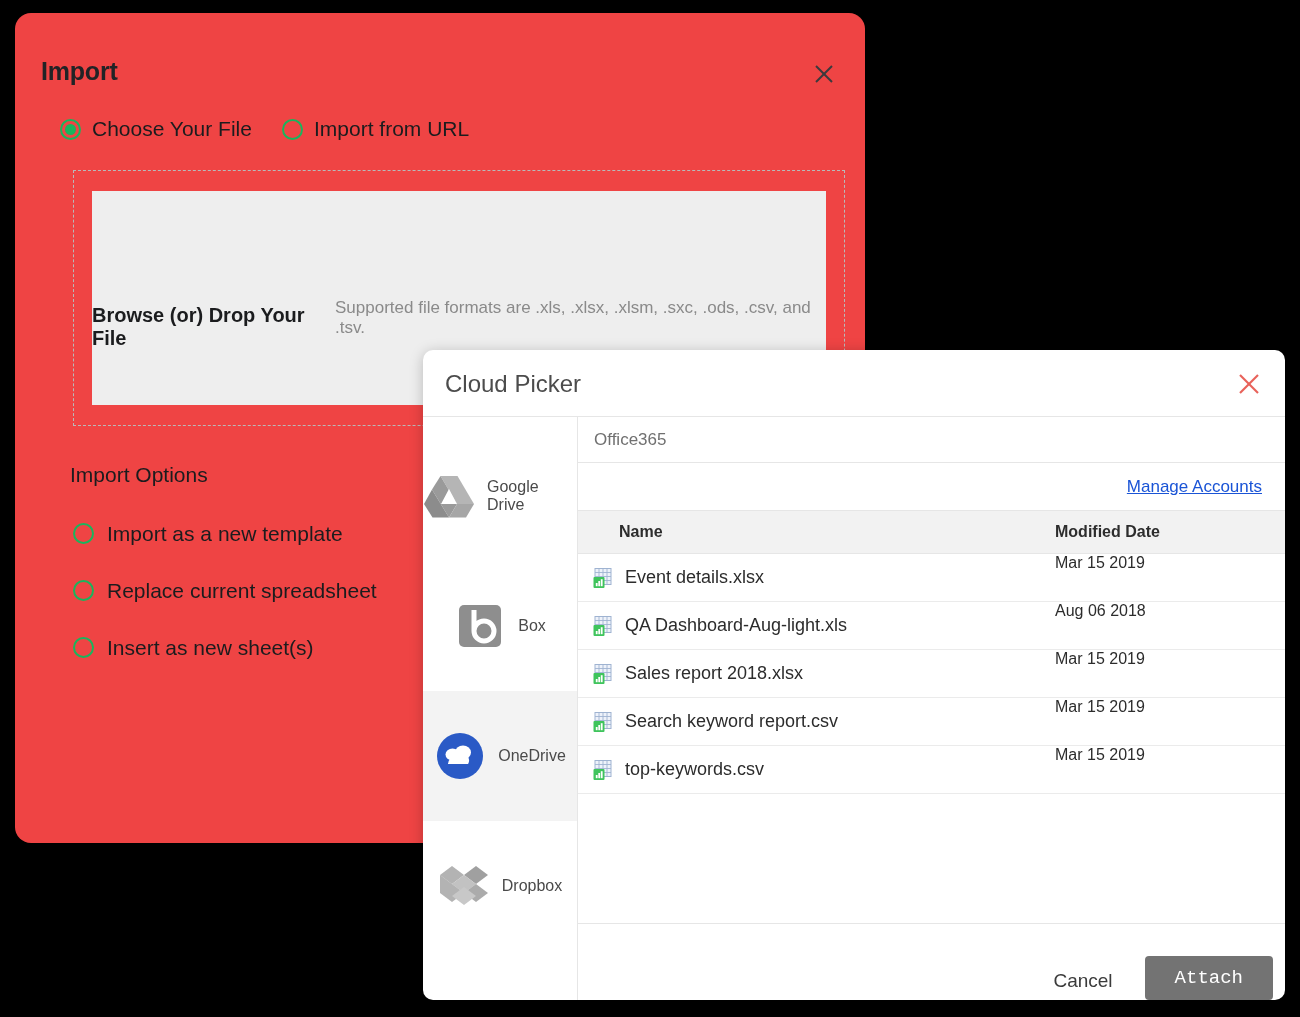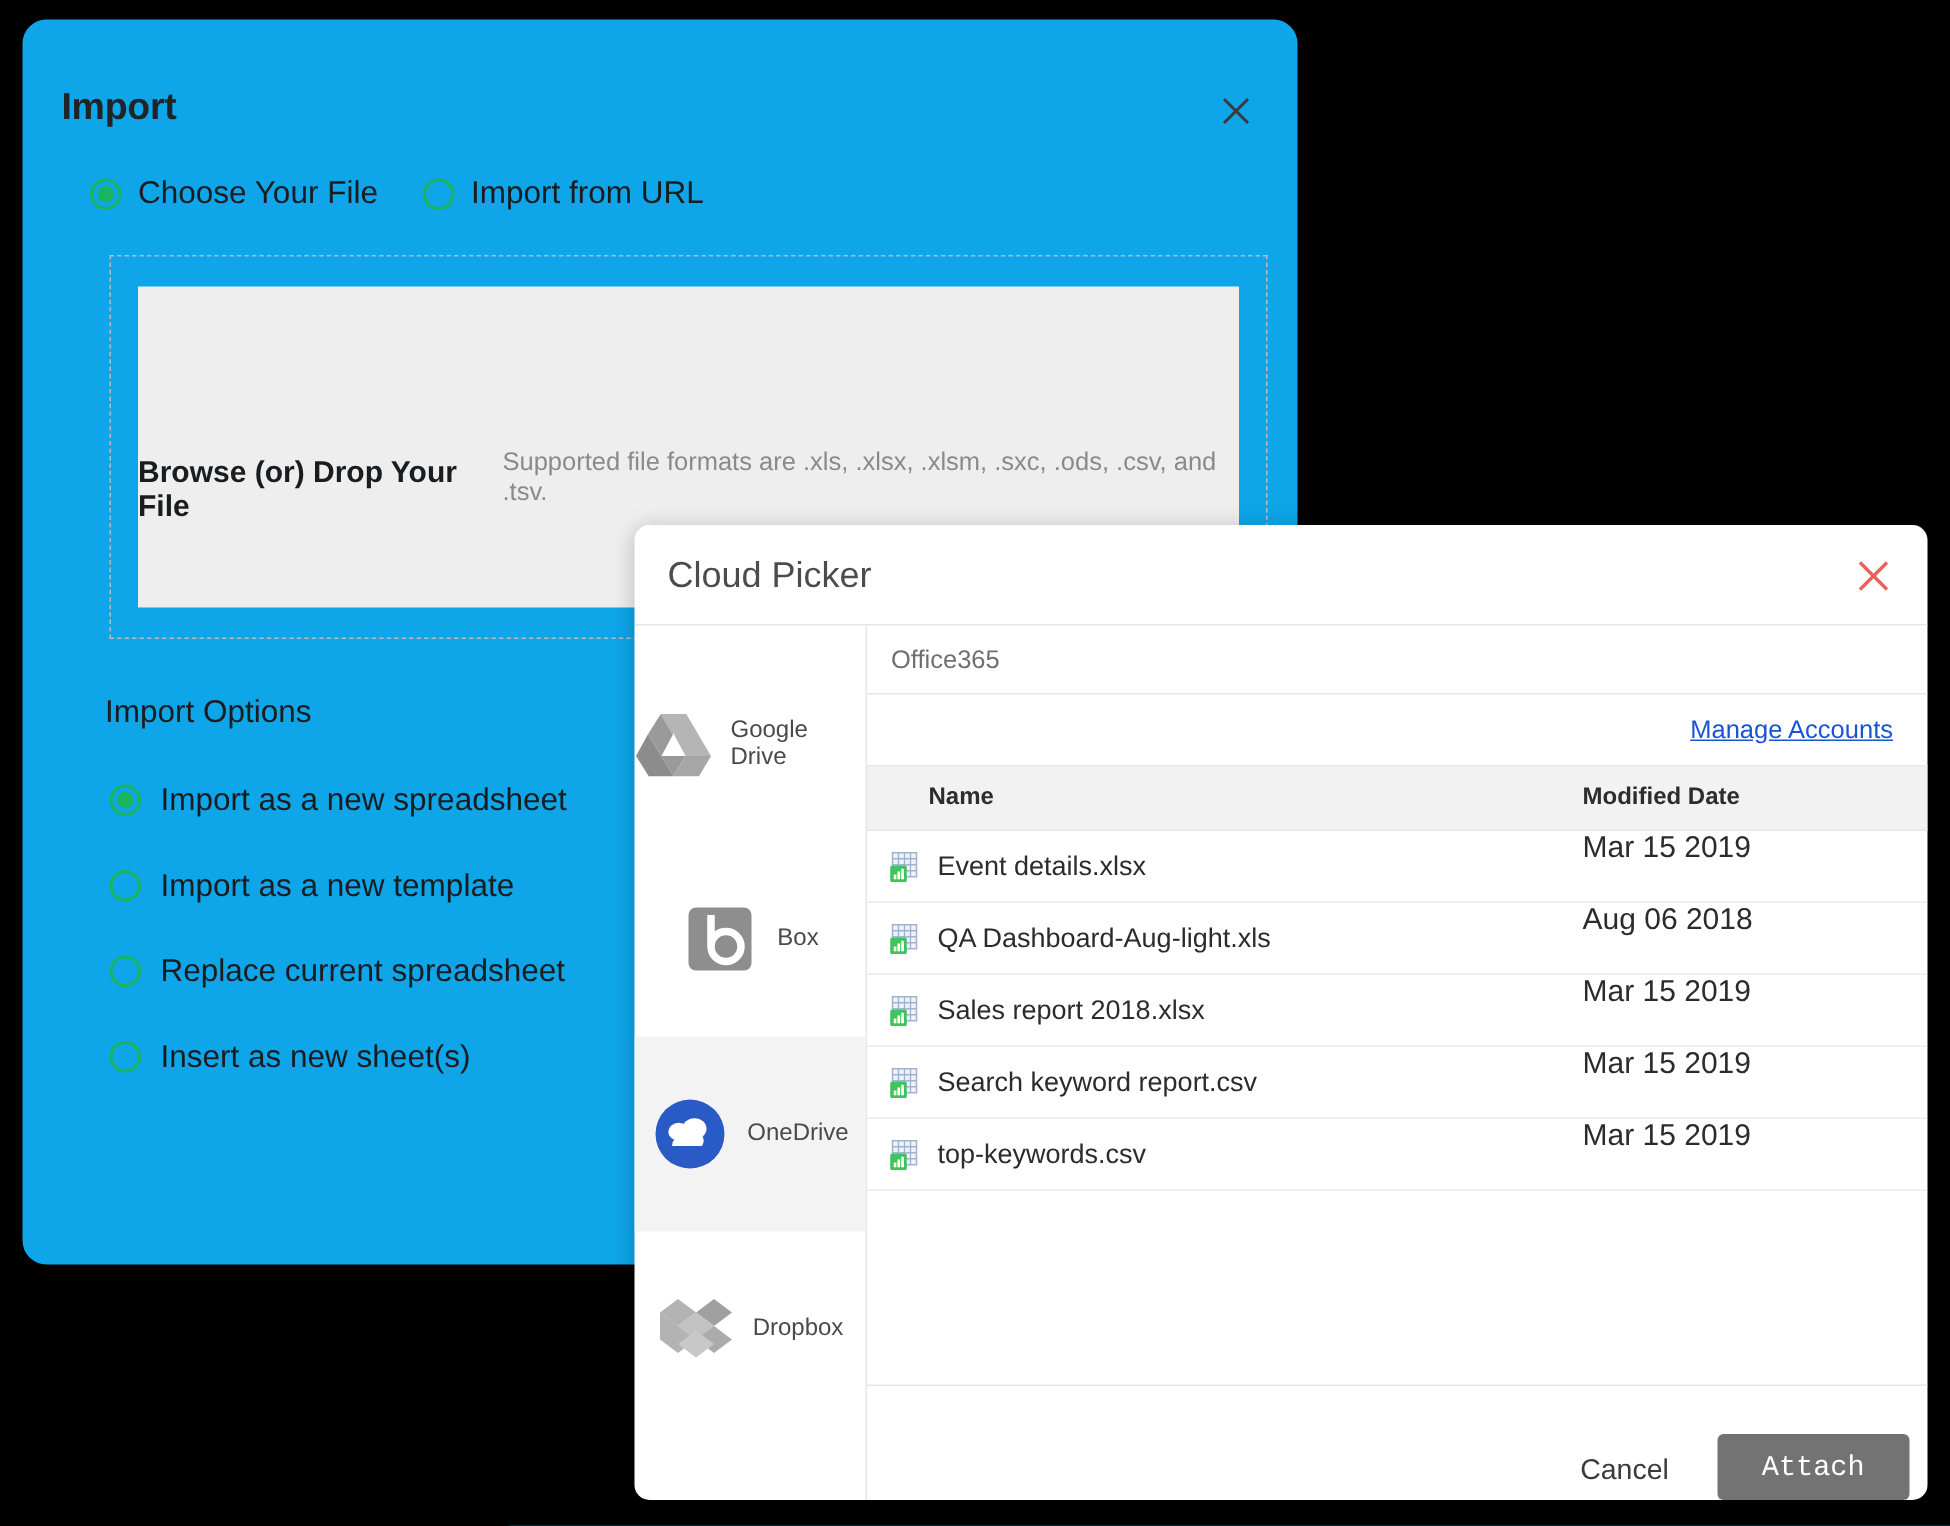--- a/index.html
+++ b/index.html
@@ -17,21 +17,21 @@
     -webkit-font-smoothing: antialiased;
   }
 
   
   #import-dialog {
     position: absolute;
     left: 15px;
     top: 13px;
     width: 850px;
     height: 830px;
-    background: #0ea5e9;
+    background: #ef4444;
     border-radius: 16px;
     box-sizing: border-box;
     overflow: hidden;
   }
 
   #import-header {
     position: absolute;
     left: 0; top: 0;
     width: 100%;
     height: 102px;
@@ -300,21 +300,21 @@
     color: #2c2c2c;
     white-space: nowrap;
     overflow: hidden;
     text-overflow: ellipsis;
   }
   .file-date {
     width: 245px;
     flex: 0 0 245px;
     padding-left: 15px;
     box-sizing: border-box;
-    font-size: 20px;
+    font-size: 16px;
     color: #2c2c2c;
   }
 
   #cp-footer {
     height: 76px;
     flex: 0 0 auto;
     border-top: 1px solid #e6e6e6;
     display: flex;
     align-items: flex-end;
     justify-content: flex-end;
@@ -370,24 +370,20 @@
   <div id="dropzone-outer">
     <div id="dropzone-inner">
       <div id="dropzone-title">Browse (or) Drop Your File</div>
       <div id="dropzone-sub">Supported file formats are .xls, .xlsx, .xlsm, .sxc, .ods, .csv, and .tsv.</div>
     </div>
   </div>
 
   <div id="import-options-title">Import Options</div>
 
   <div id="import-options-list">
-    <div class="opt-row">
-      <span class="radio-mark checked"></span>
-      <span class="opt-label">Import as a new spreadsheet</span>
-    </div>
     <div class="opt-row">
       <span class="radio-mark"></span>
       <span class="opt-label">Import as a new template</span>
     </div>
     <div class="opt-row">
       <span class="radio-mark"></span>
       <span class="opt-label">Replace current spreadsheet</span>
     </div>
     <div class="opt-row">
       <span class="radio-mark"></span>

